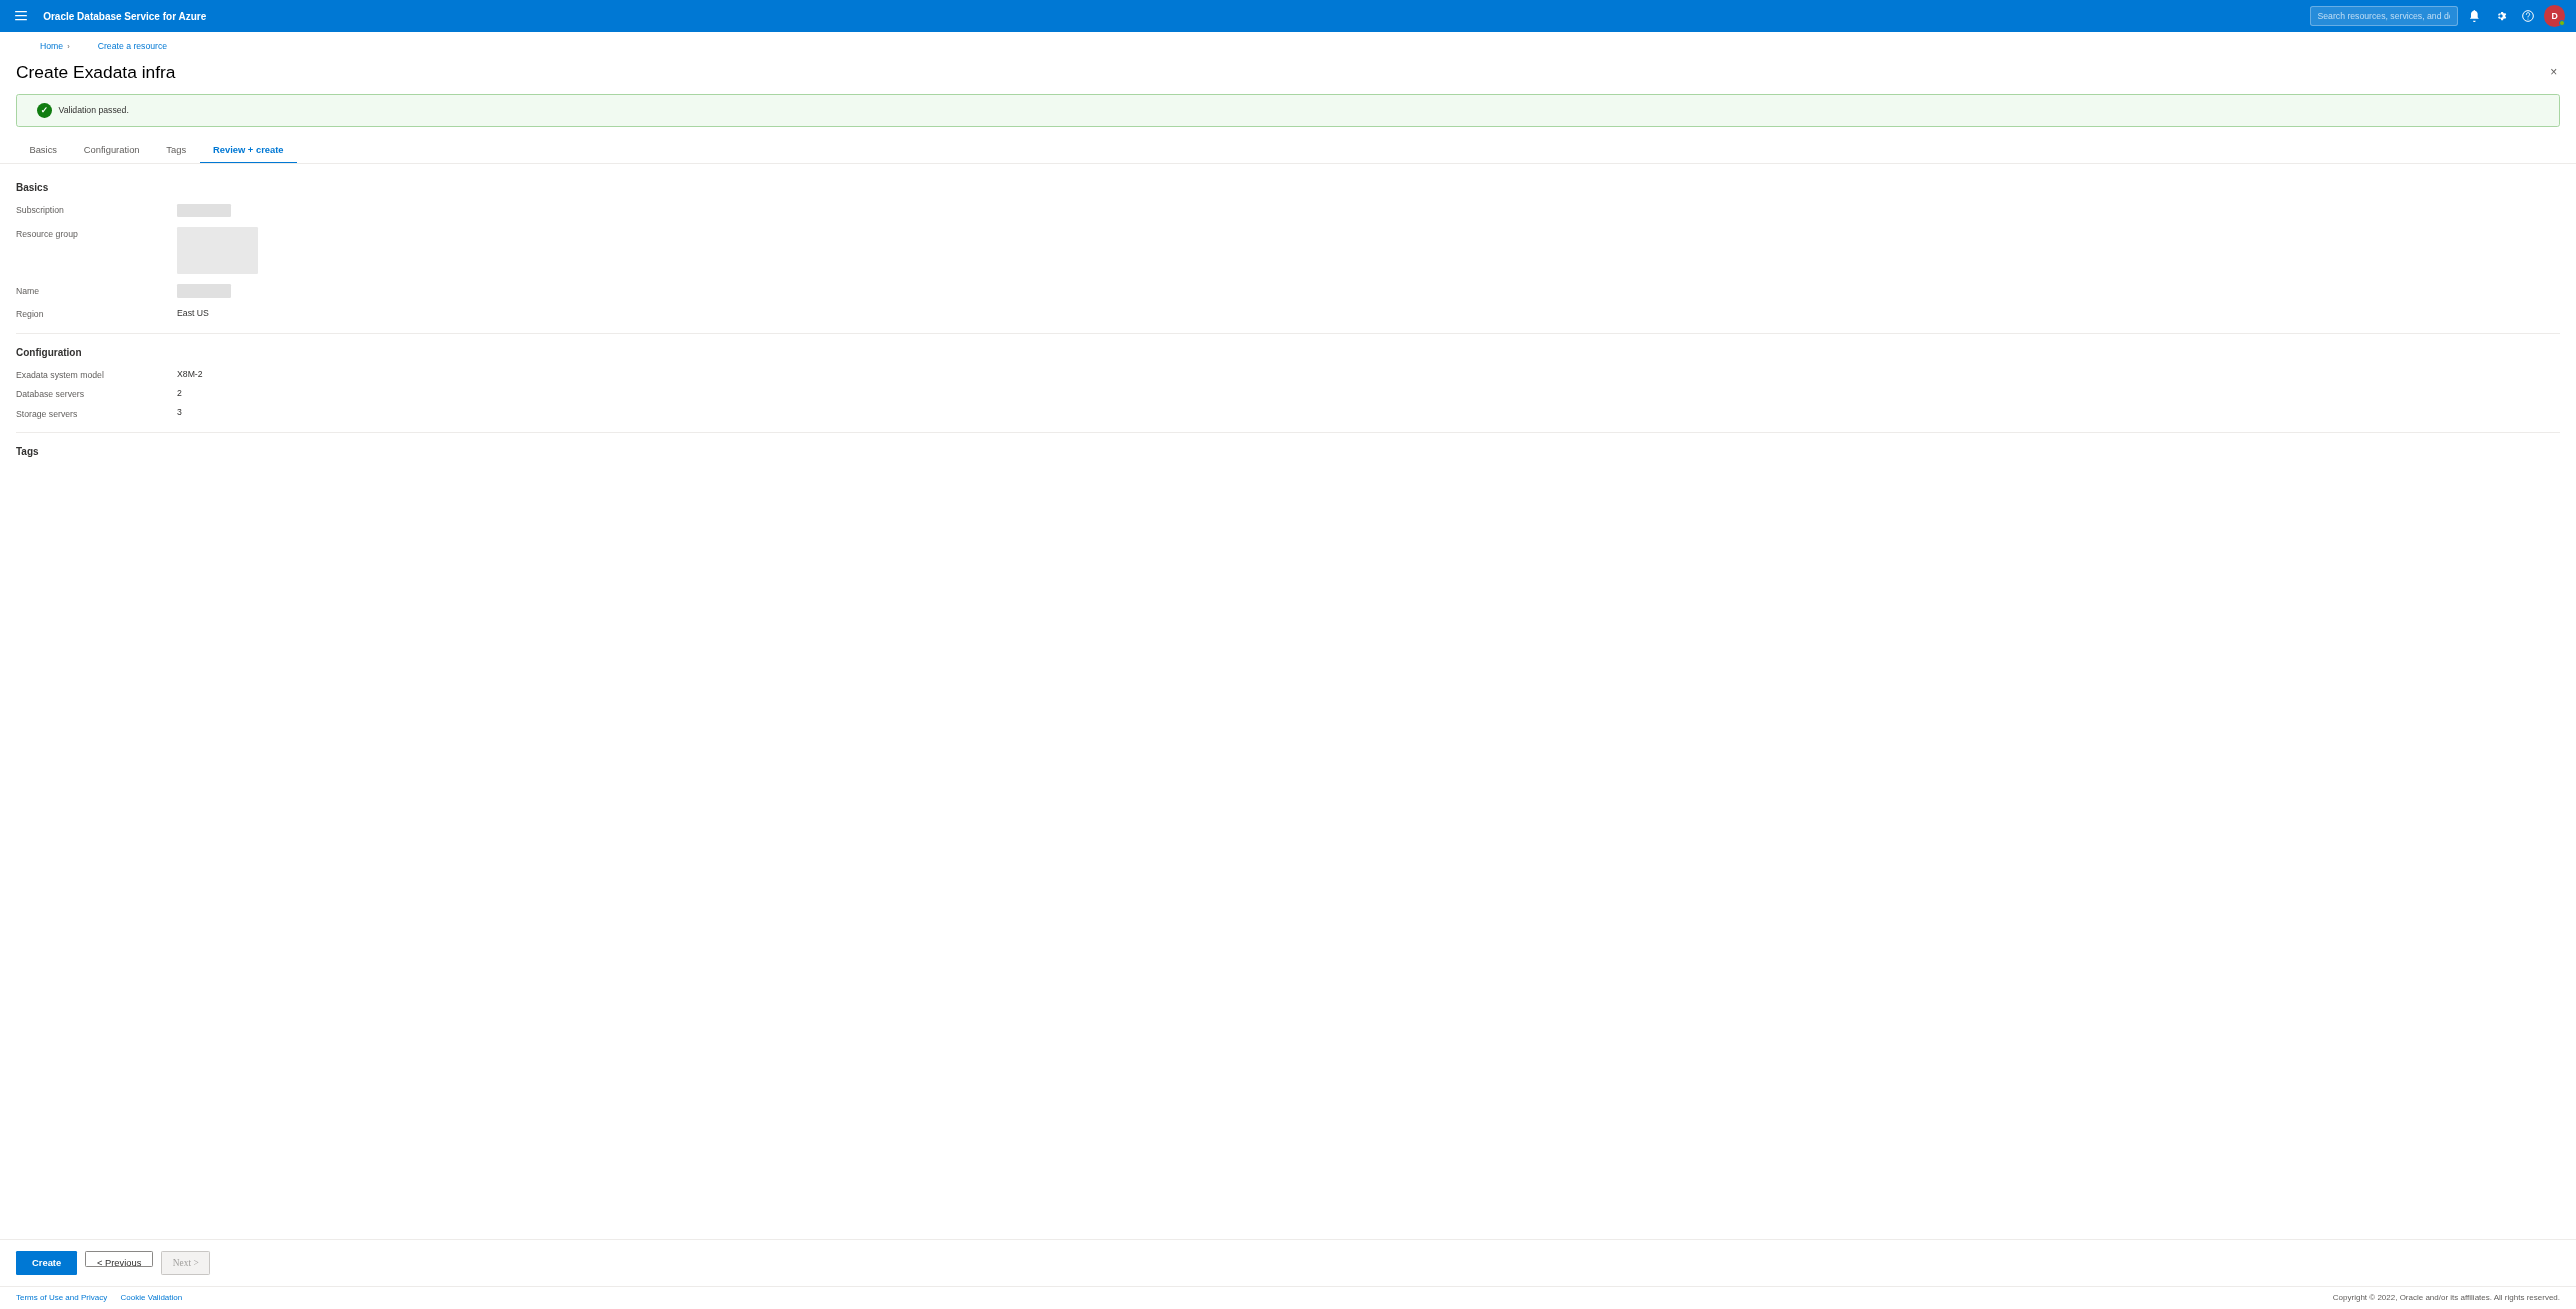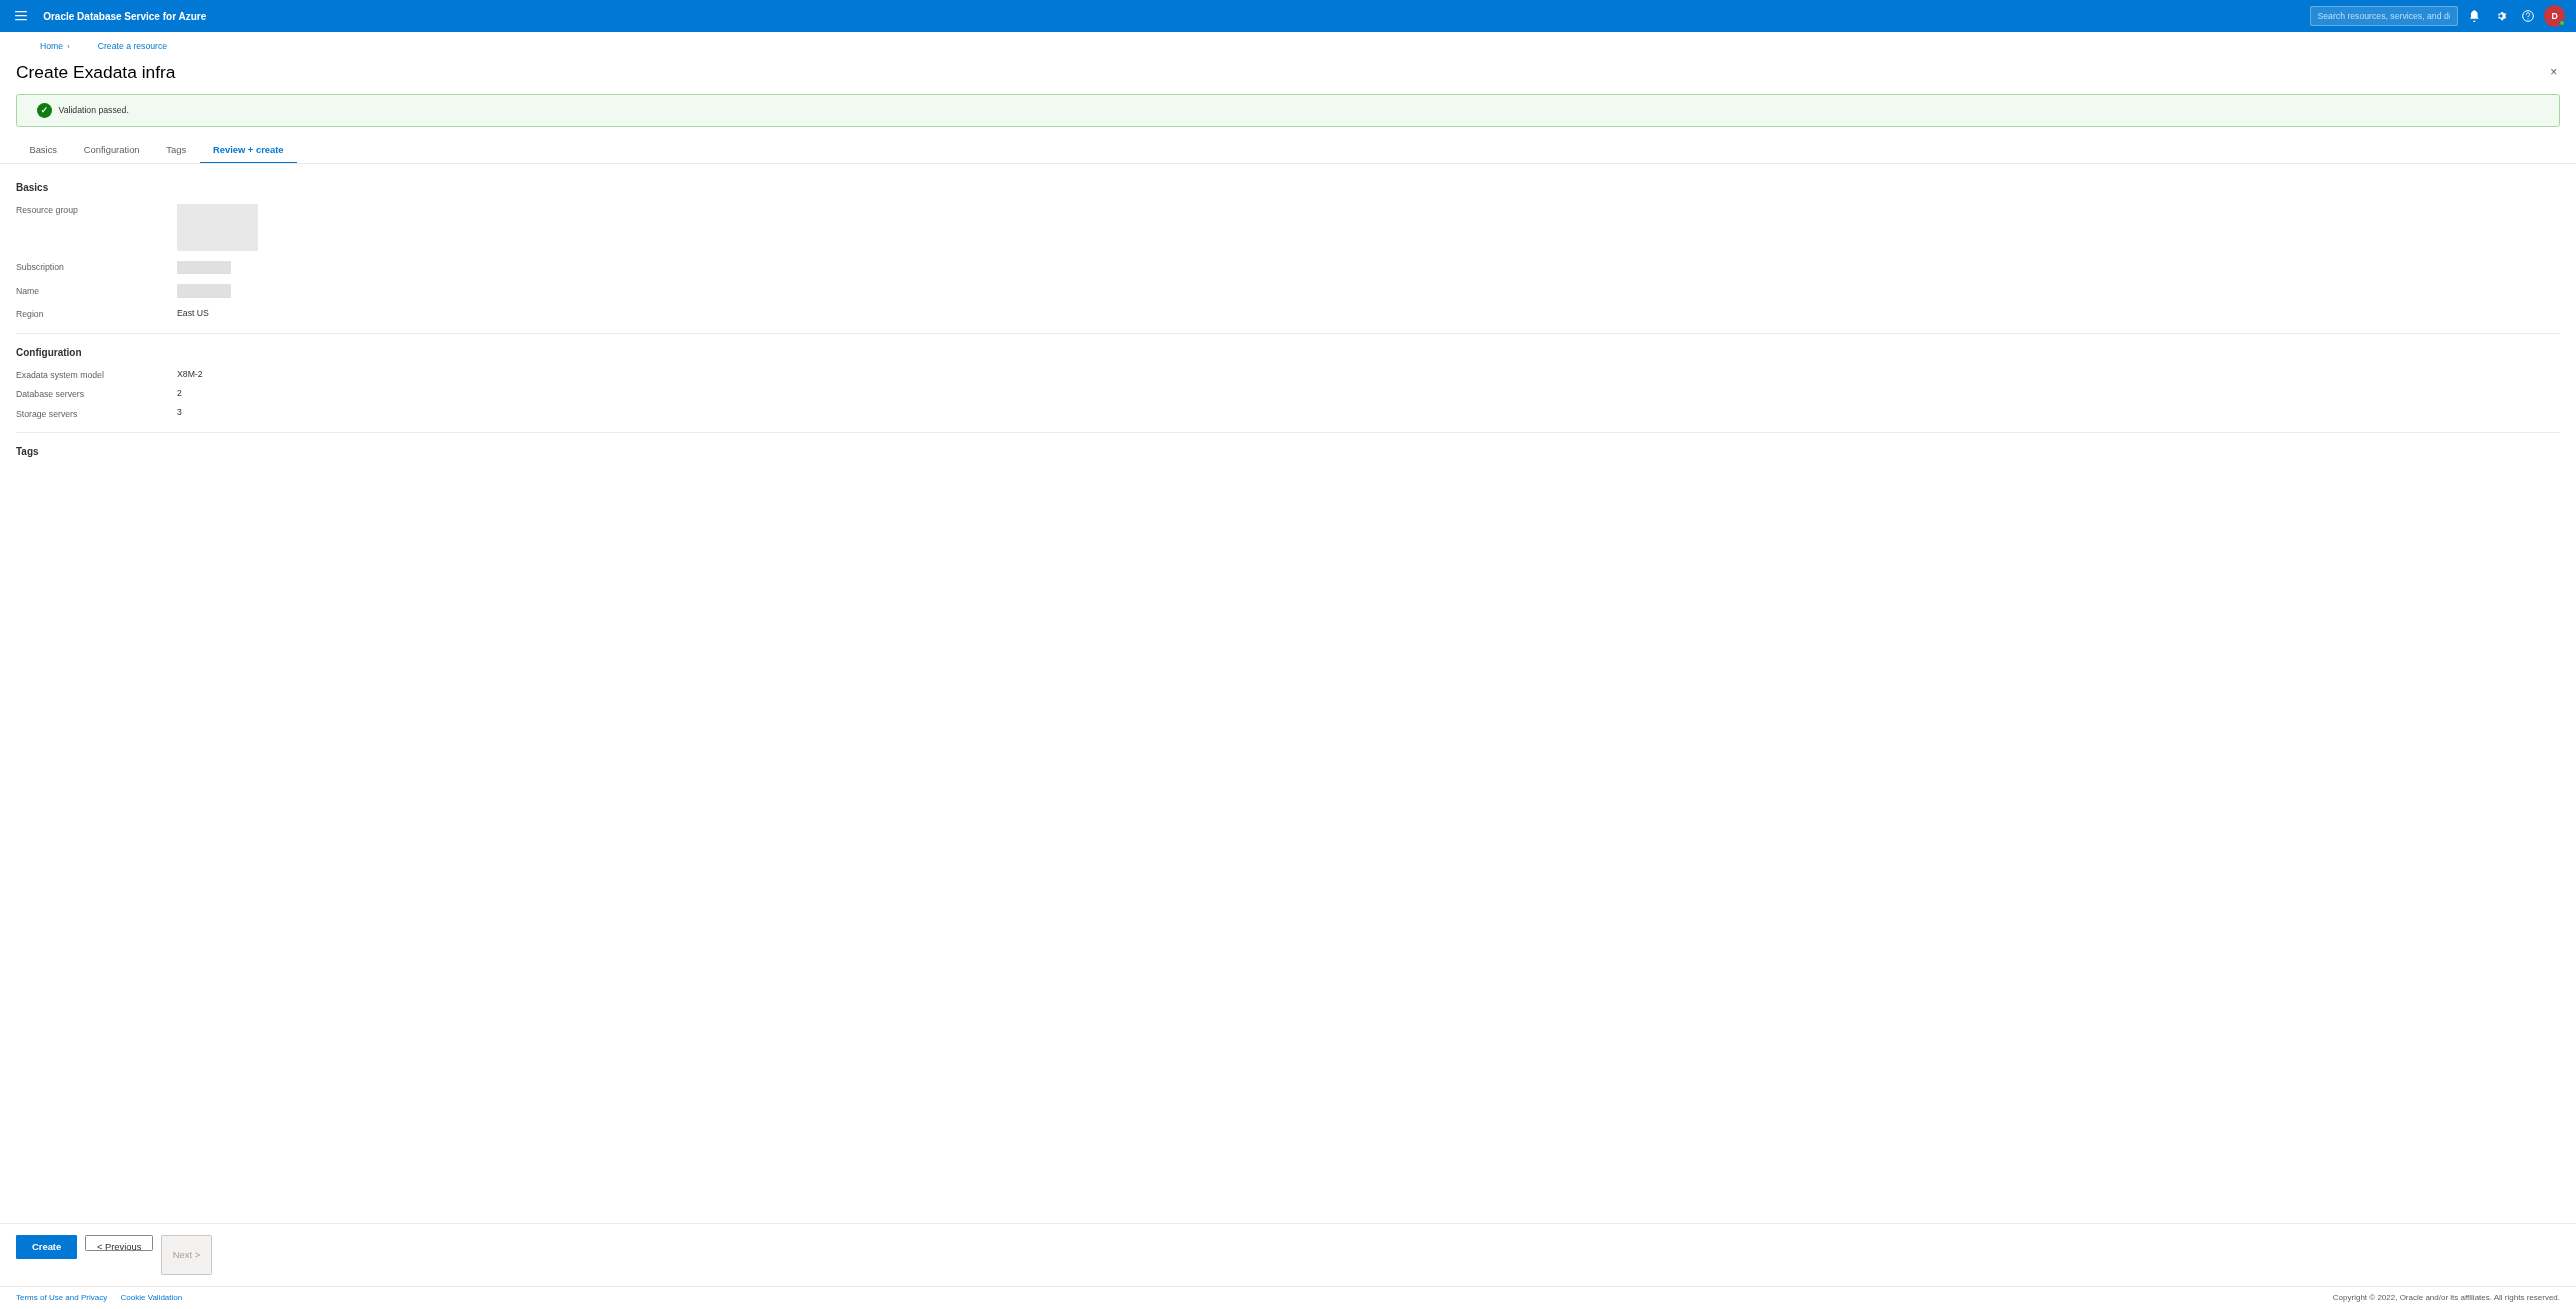--- a/index.html
+++ b/index.html
@@ -282,21 +282,22 @@
       height: 16px;
     }
     .btn-disabled {
       background: #f3f2f1;
       color: #a19f9d;
       border: 0.7px solid #c8c6c4;
       border-radius: 1.3px;
       padding: 5.4px 10.7px;
       font-size: 9.4px;
       cursor: not-allowed;
-      height: 40px;
+      height: 24px;
+      font-family: Liberation Serif, serif;
     }
 
     
     .page-footer {
       background: #fff;
       border-top: 0.7px solid #edebe9;
       padding: 6.7px 16px;
       display: flex;
       align-items: center;
       justify-content: space-between;
@@ -377,30 +378,30 @@
     <button class="tab">Tags</button>
     <button class="tab active">Review + create</button>
   </div>
 
   <div class="content-area">
 
     <div>
       <div class="section-title">Basics</div>
 
       <div class="field-row">
+        <span class="field-label">Subscription</span>
+        <span class="field-value">
+          <span class="field-value-placeholder"></span>
+        </span>
+      </div>
+
+      <div class="field-row">
         <span class="field-label">Resource group</span>
         <span class="field-value">
           <span class="field-value-placeholder-lg"></span>
-        </span>
-      </div>
-
-      <div class="field-row">
-        <span class="field-label">Subscription</span>
-        <span class="field-value">
-          <span class="field-value-placeholder"></span>
         </span>
       </div>
 
       <div class="field-row">
         <span class="field-label">Name</span>
         <span class="field-value">
           <span class="field-value-placeholder"></span>
         </span>
       </div>
 

